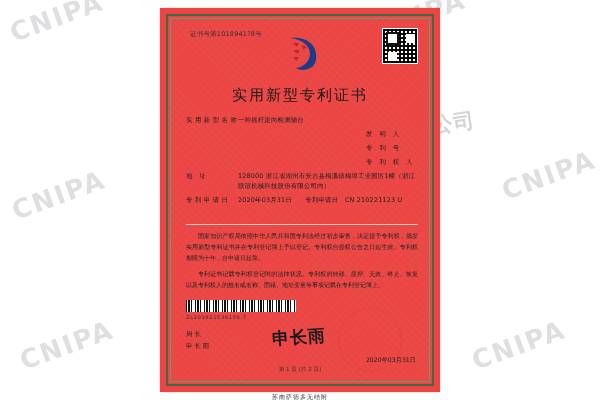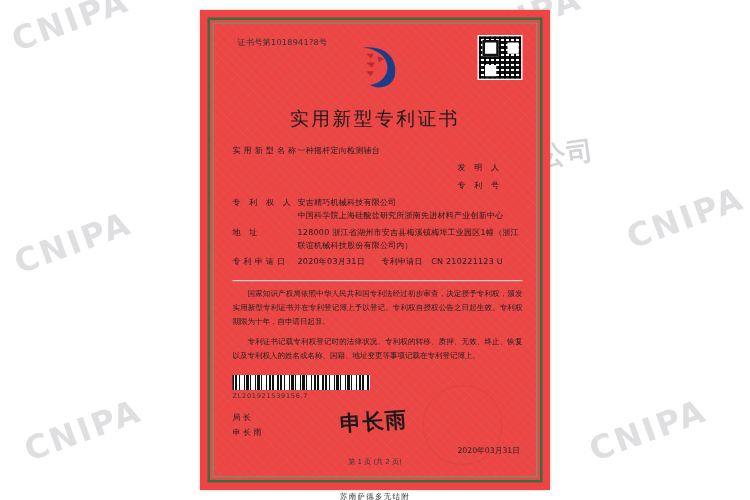--- a/index.html
+++ b/index.html
@@ -293,22 +293,20 @@
         <div class="field-value">一种摇杆定向检测辅台</div>
       </div>
       <div class="field-row">
         <div class="field-label">发 明 人</div>
       </div>
       <div class="field-row">
         <div class="field-label">专 利 号</div>
       </div>
       <div class="field-row">
         <div class="field-label">专 利 权 人</div>
-        <div class="field-value" style="white-space: pre-line;">安吉精巧机械科技有限公司
-中国科学院上海硅酸盐研究所浙南先进材料产业创新中心</div>
       </div>
       <div class="field-row">
         <div class="field-label">地  址</div>
         <div class="field-value">128000 浙江省湖州市安吉县梅溪镇梅埠工业园区1幢（浙江联谊机械科技股份有限公司内）</div>
       </div>
       <div class="field-row">
         <div class="field-label">专利申请日</div>
         <div class="field-value">
           <span>2020年03月31日</span>
           &nbsp;&nbsp;&nbsp;&nbsp;

